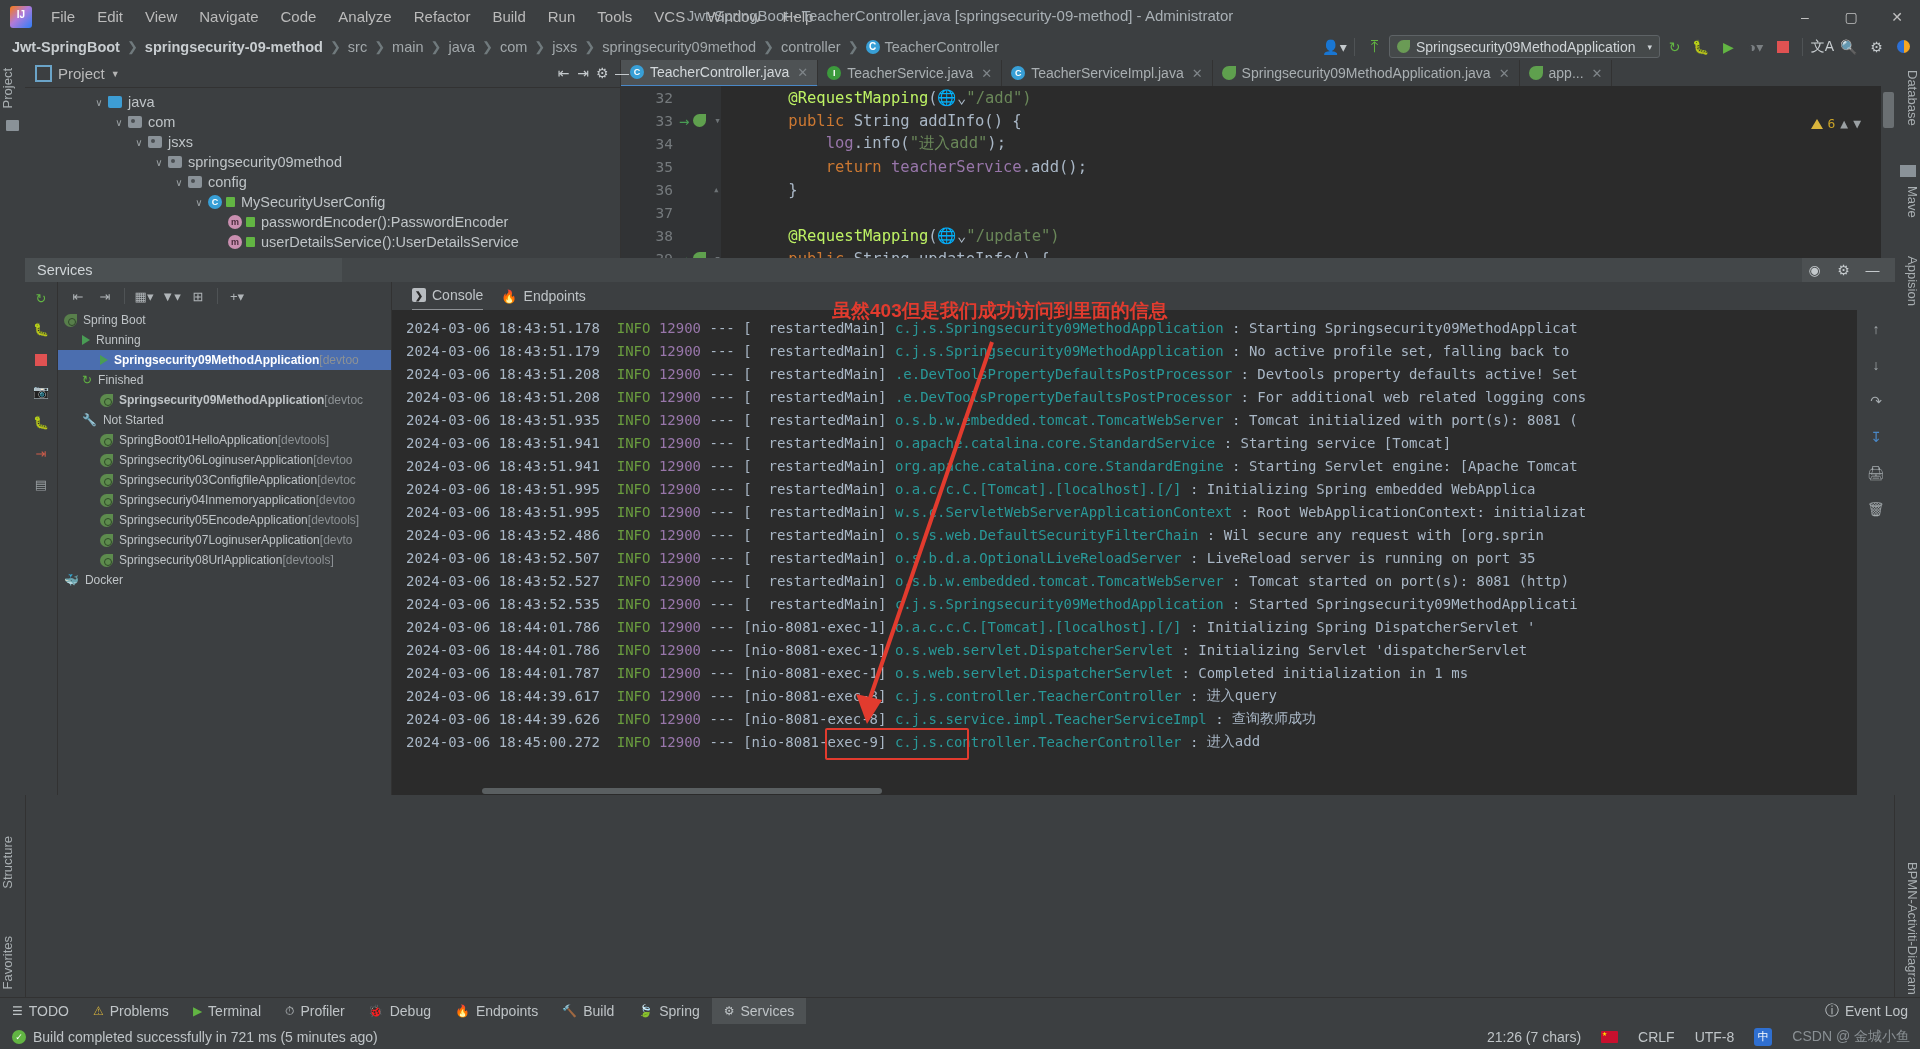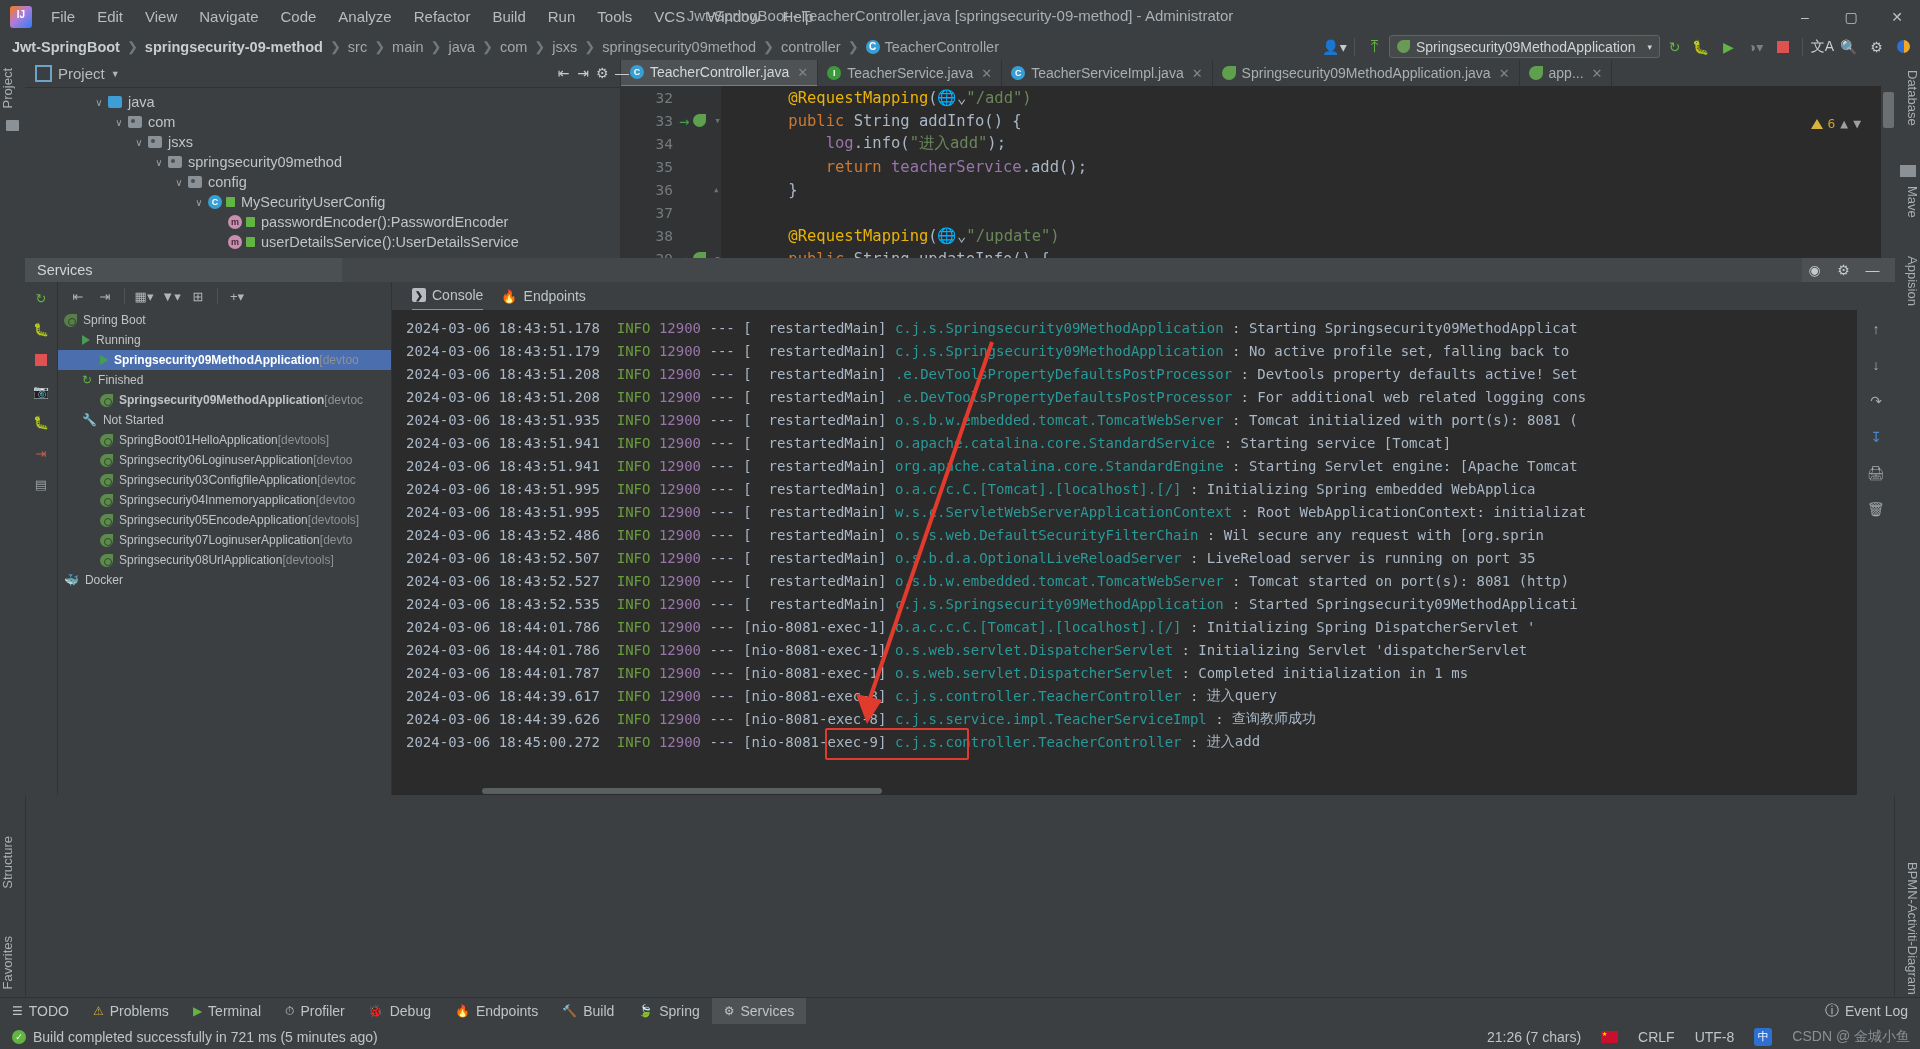--- a/index.html
+++ b/index.html
@@ -87,21 +87,21 @@
   .ic-sb{width:14px;height:14px;border-radius:50% 0 50% 50%;background:#5fa04e;display:inline-block;}
   .code{position:relative;height:172px;background:#2b2b2b;overflow:hidden;
     font-family:"DejaVu Sans Mono","Liberation Mono",monospace;font-size:15.5px;}
   .gutter{position:absolute;left:0;top:0;width:100px;height:100%;background:#313335;}
   .cline{position:absolute;left:16px;right:0;height:23px;display:flex;align-items:center;}
   .lnum{width:36px;text-align:right;color:#757a7d;font-size:14.5px;flex:none;}
   .gmark{width:58px;display:flex;align-items:center;gap:4px;padding-left:6px;flex:none;color:#499c54;}
   .ctext{padding-left:14px;white-space:pre;}
   .kw{color:#cc7832;}
   .str{color:#6a8759;}
-  .ann{color:#eab308;}
+  .ann{color:#bef264;}
   .fld{color:#9876aa;}
   .pln{color:#a9b7c6;}
   .ul{}
   .warnbox{position:absolute;right:34px;top:30px;display:flex;align-items:center;gap:5px;font-size:13px;color:#c9a227;}
   .tri{width:0;height:0;border-left:6px solid transparent;border-right:6px solid transparent;border-bottom:10px solid #d9b43c;}
 
   
   .services{position:absolute;left:25px;top:258px;right:25px;height:537px;background:#3c3f41;}
   .svc-hdr{height:24px;background:#4c5052;display:flex;align-items:center;}
   .svc-title{padding-left:12px;font-size:14.5px;color:#cfd4d7;width:305px;background:#4b5052;height:24px;
@@ -589,20 +589,21 @@
         </div>
         <div class="cons-right">
           <span class="cri">↑</span>
           <span class="cri">↓</span>
           <span class="cri">↷</span>
           <span class="cri" style="color:#4a88c7;">↧</span>
           <span class="cri">🖨</span>
           <span class="cri">🗑</span>
         </div>
 
+        <div class="annot" style="left:440px;top:16px;">虽然403但是我们成功访问到里面的信息</div>
         <svg class="arrow" style="left:420px;top:40px;width:200px;height:420px;" viewBox="0 0 200 420">
           <line x1="180" y1="20" x2="55" y2="385" stroke="#e23b2e" stroke-width="4"></line>
           <polygon points="55,402 44,372 70,378" fill="#e23b2e"></polygon>
         </svg>
         <div class="redbox" style="left:433px;top:446px;width:140px;height:28px;"></div>
       </div>
     </div>
   </div>
 
   <div class="bottombar">

